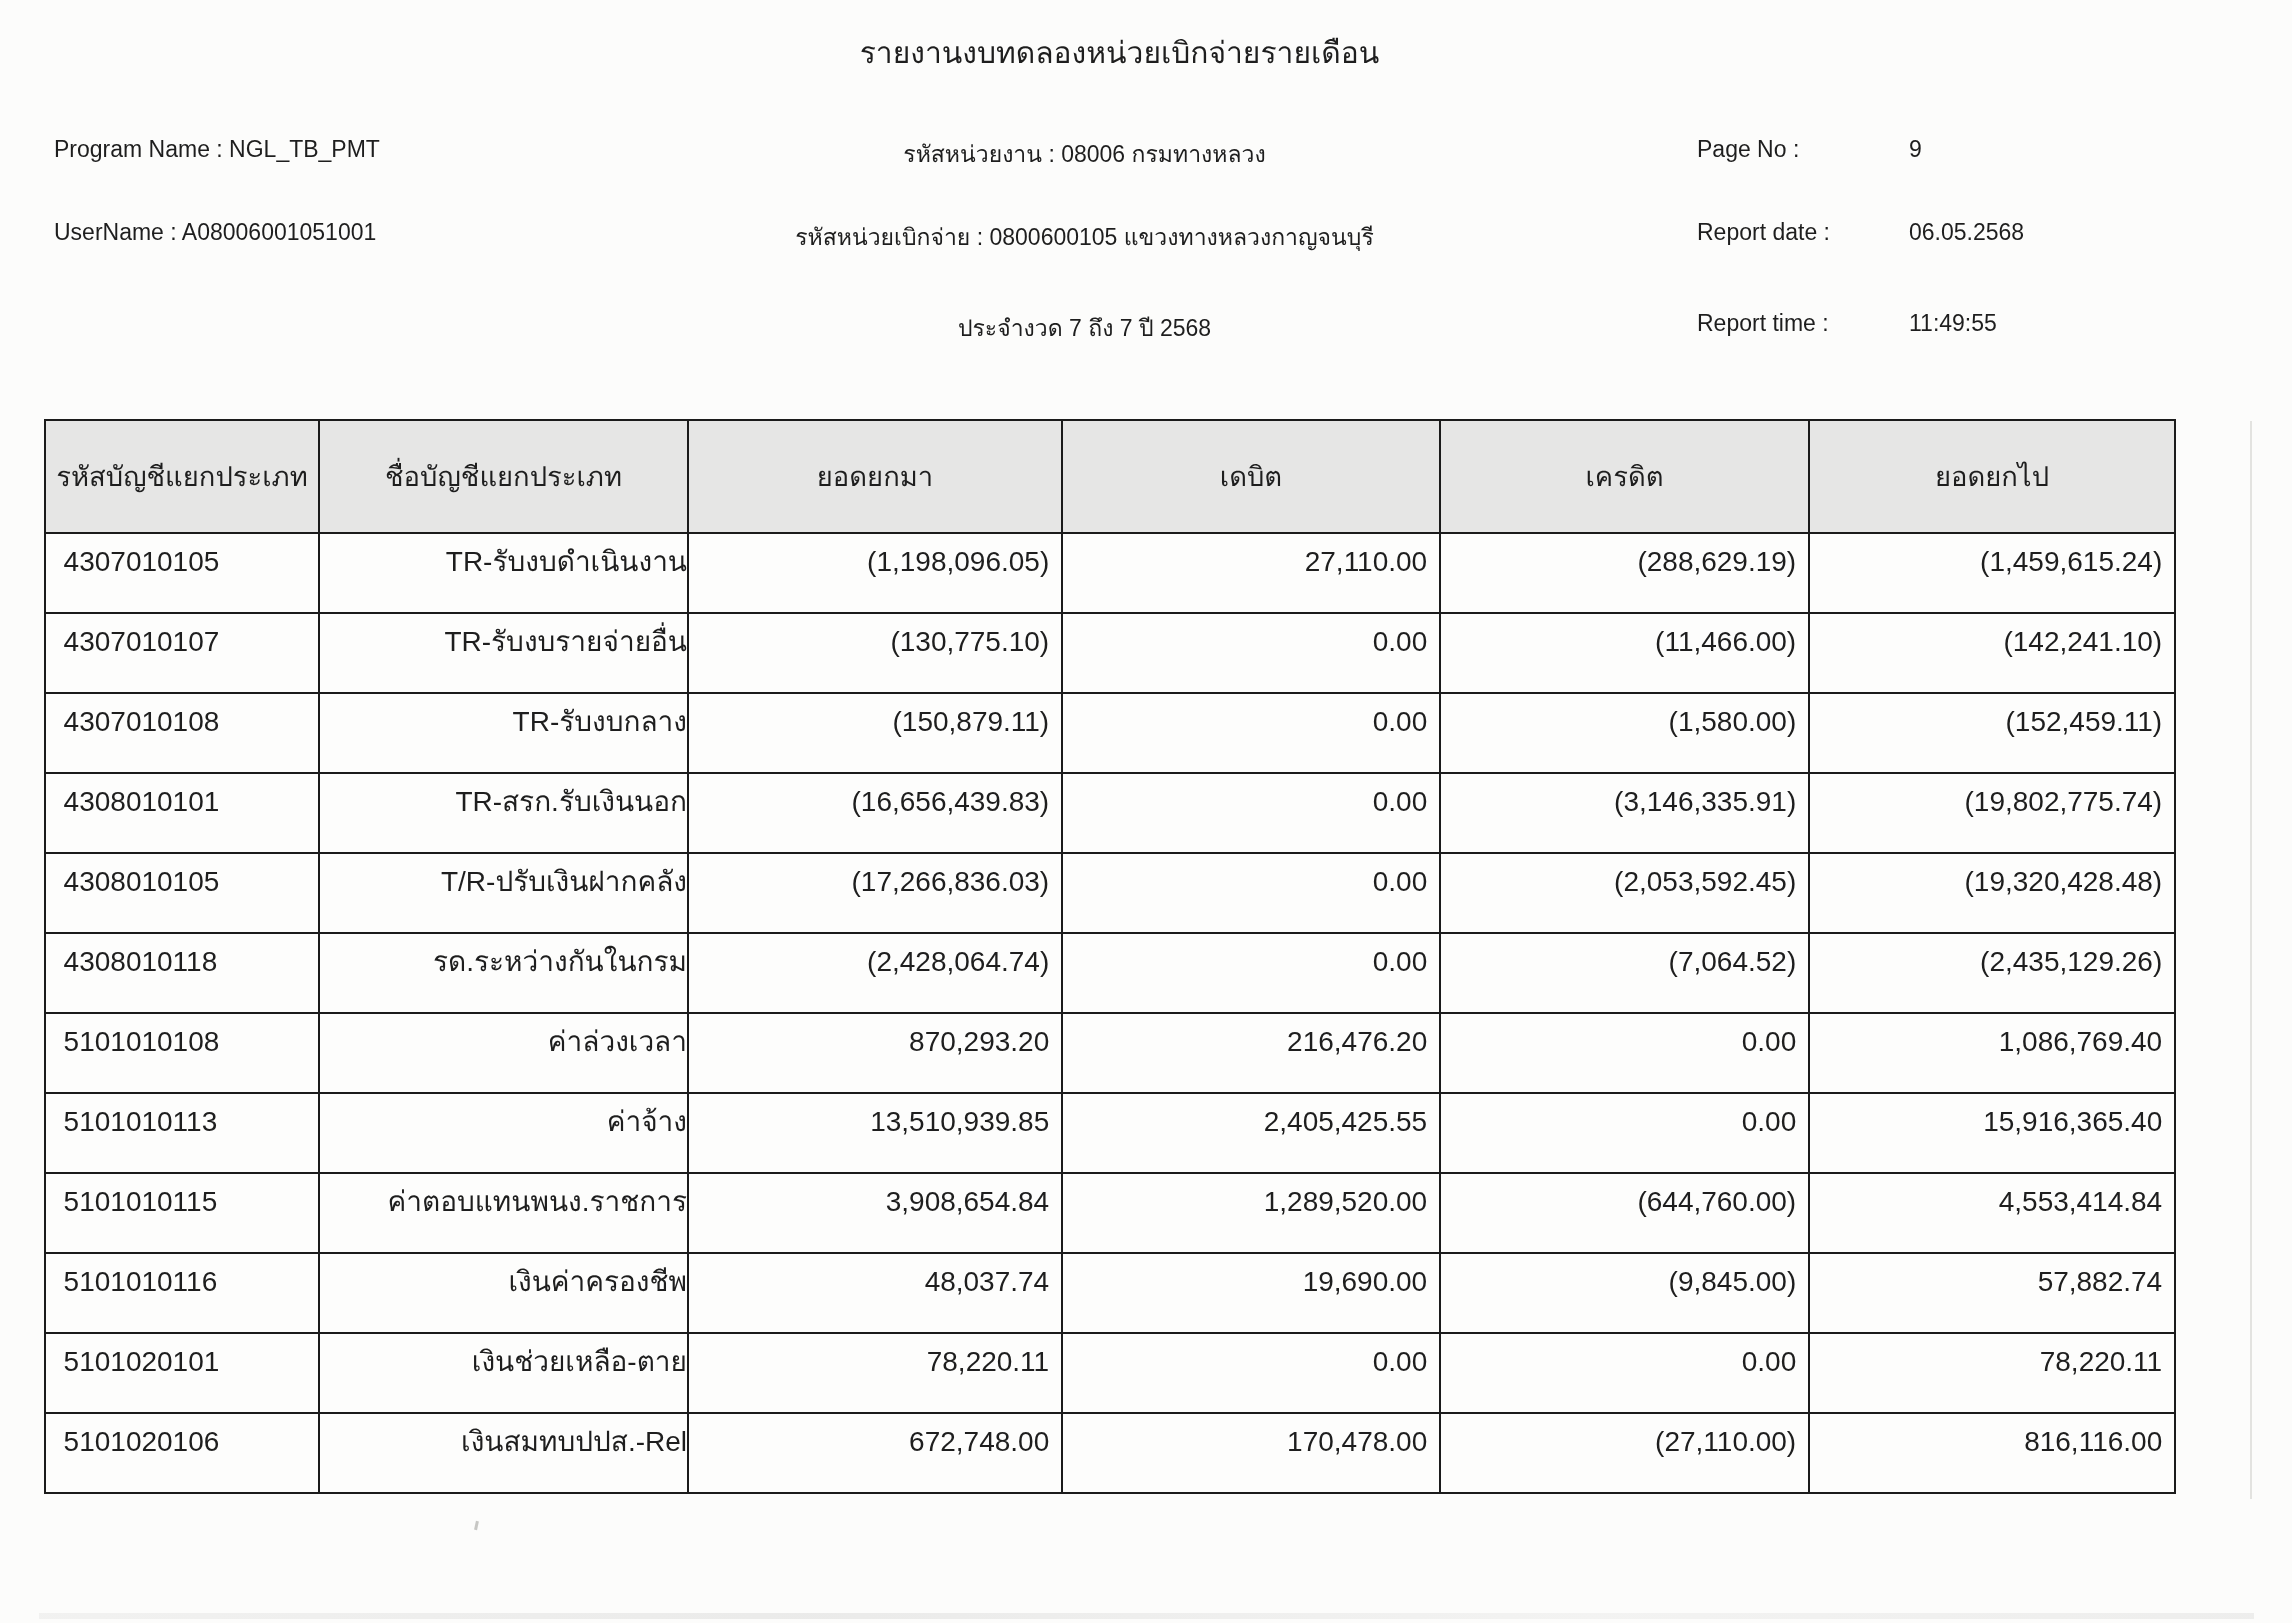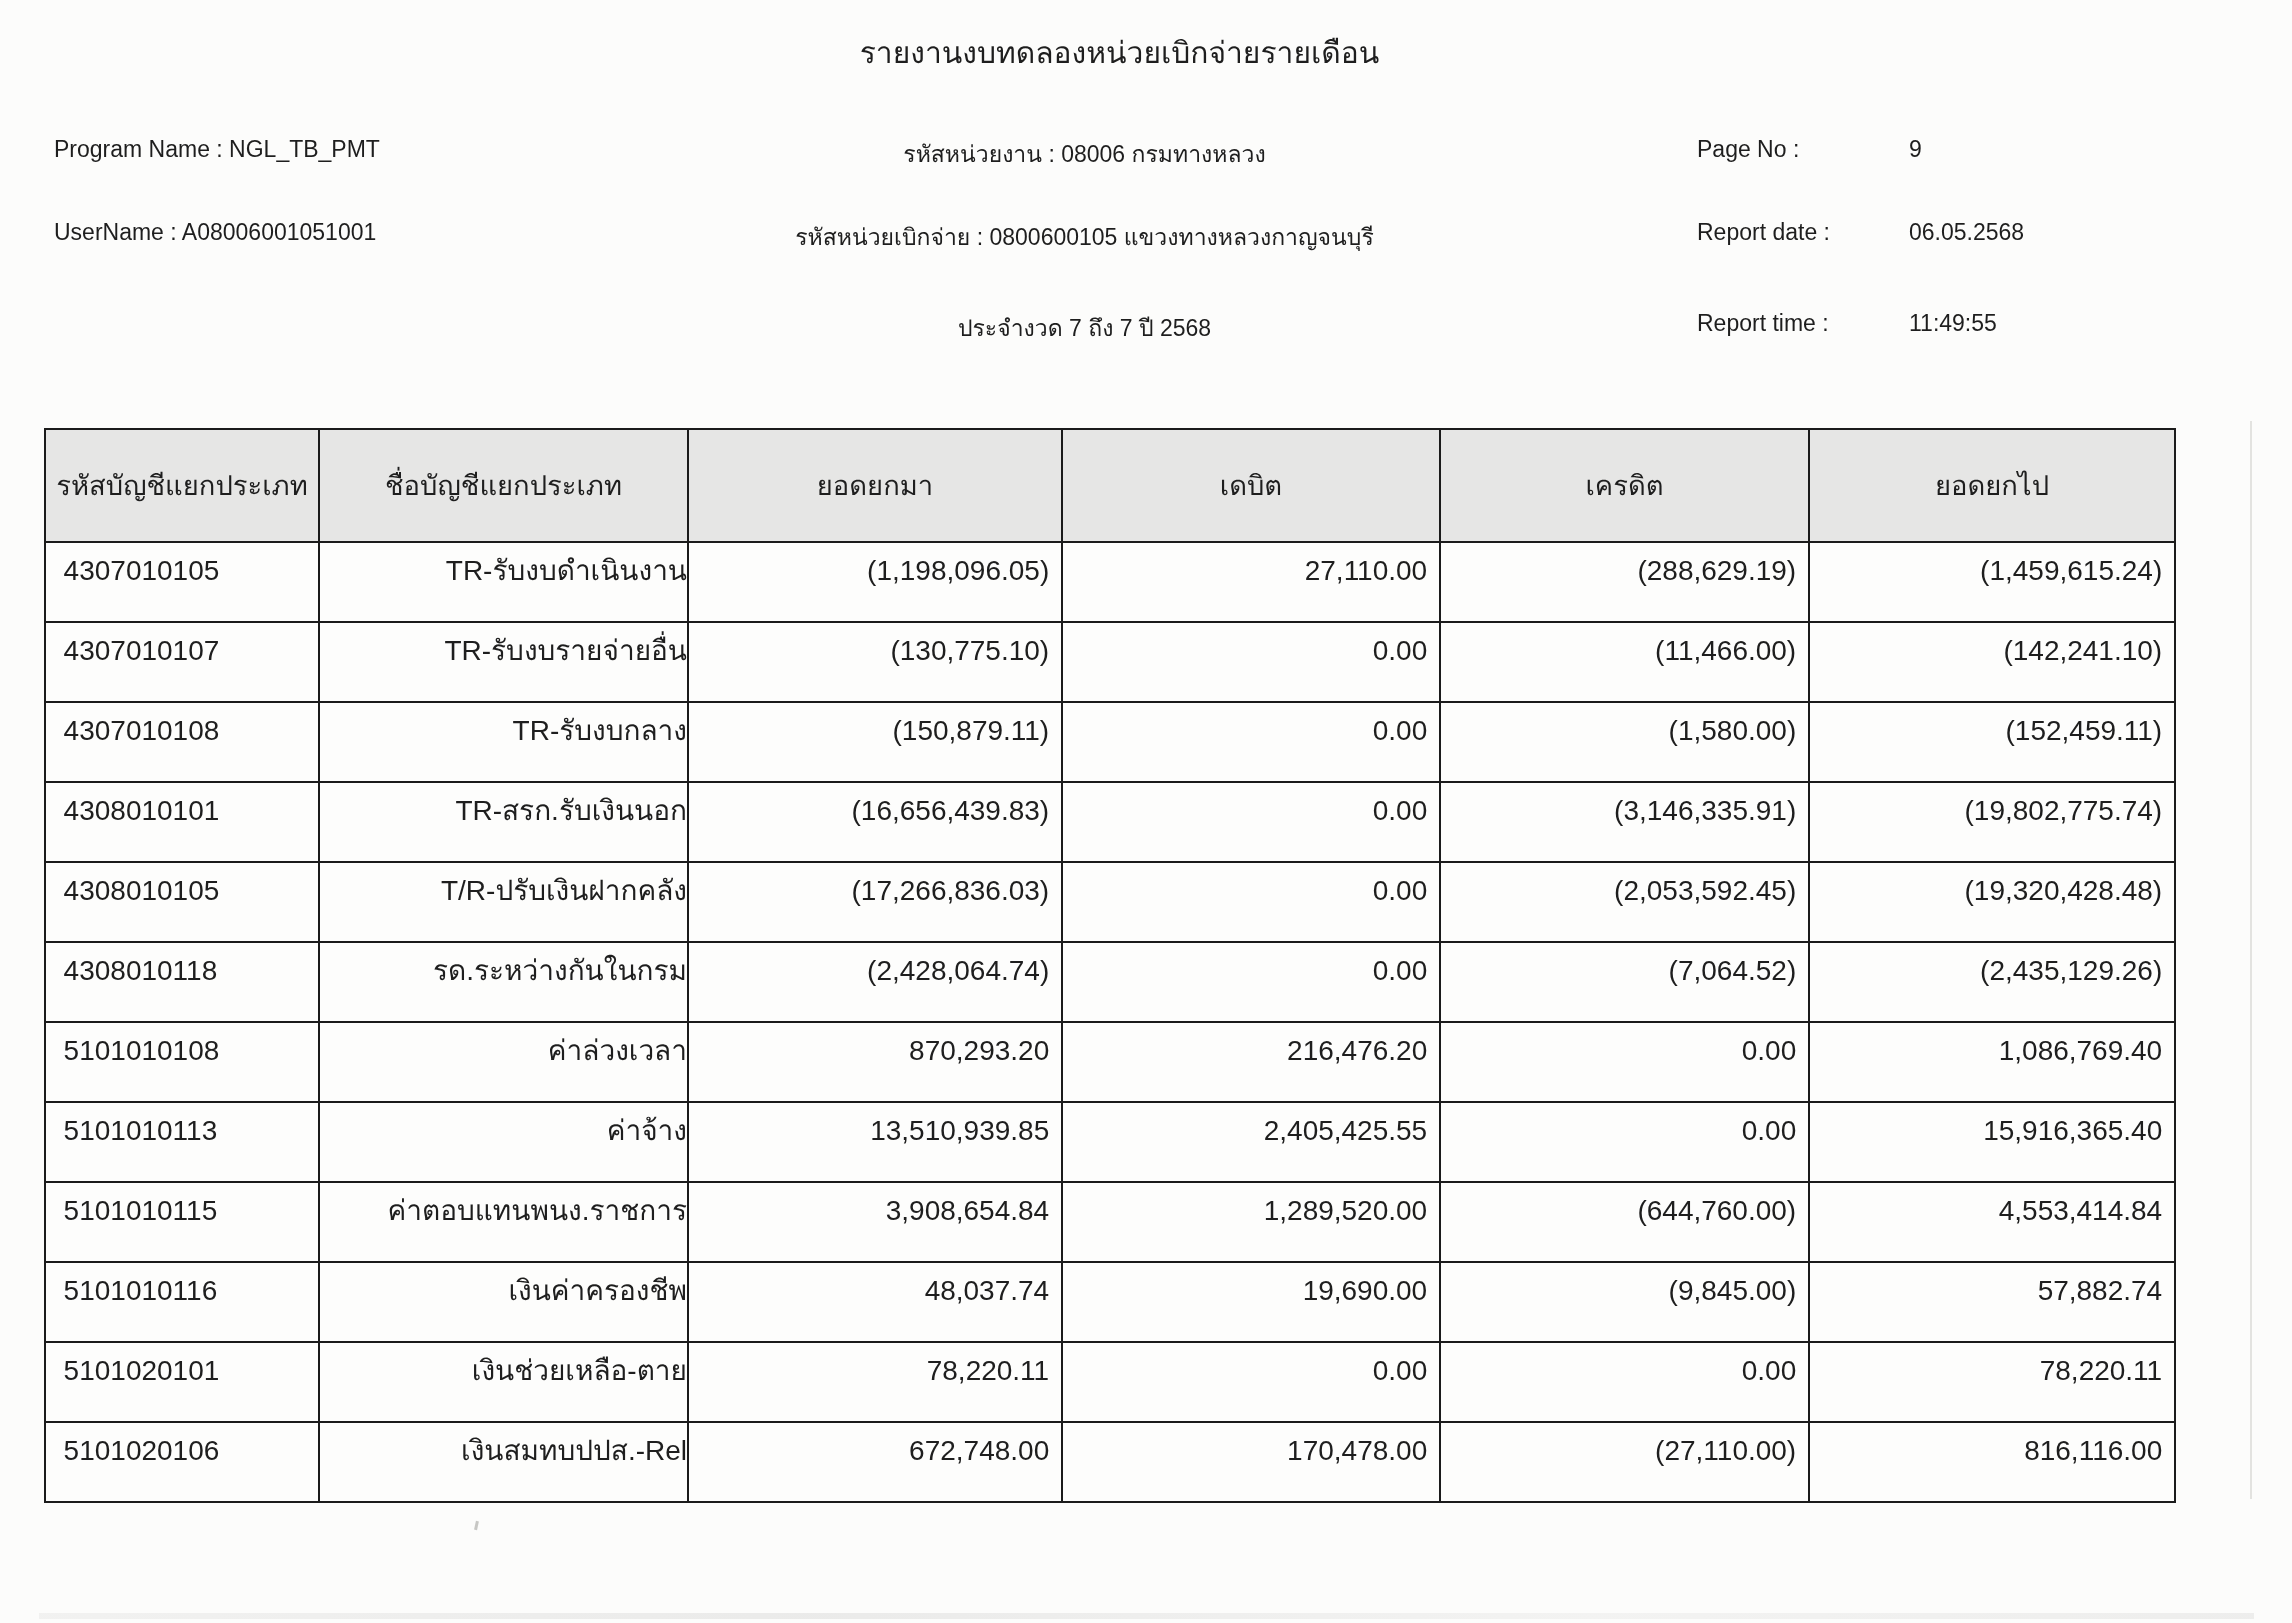--- a/index.html
+++ b/index.html
@@ -22,21 +22,21 @@
   .hdr-line { font-size: 23px; }
   .left-x  { left: 54px; }
   .rlabel-x { left: 1697px; }
   .rvalue-x { left: 1909px; }
   .center-line { left: 0; width: 2169px; text-align: center; }
   .rowA { top: 136px; }
   .rowB { top: 219px; }
   .rowC { top: 310px; }
 
   
-  .tb-wrap { position: absolute; left: 44px; top: 428px; border-radius: 6px; }
+  .tb-wrap { position: absolute; left: 44px; top: 419px; border-radius: 6px; }
   table {
     border-collapse: collapse;
     table-layout: fixed;
     width: 2130px;
     background: #fdfdfc;
   }
   th, td {
     border-left: 2px solid #1b1b1b;
     border-right: 2px solid #1b1b1b;
     border-top: 2.9px solid #1b1b1b;

